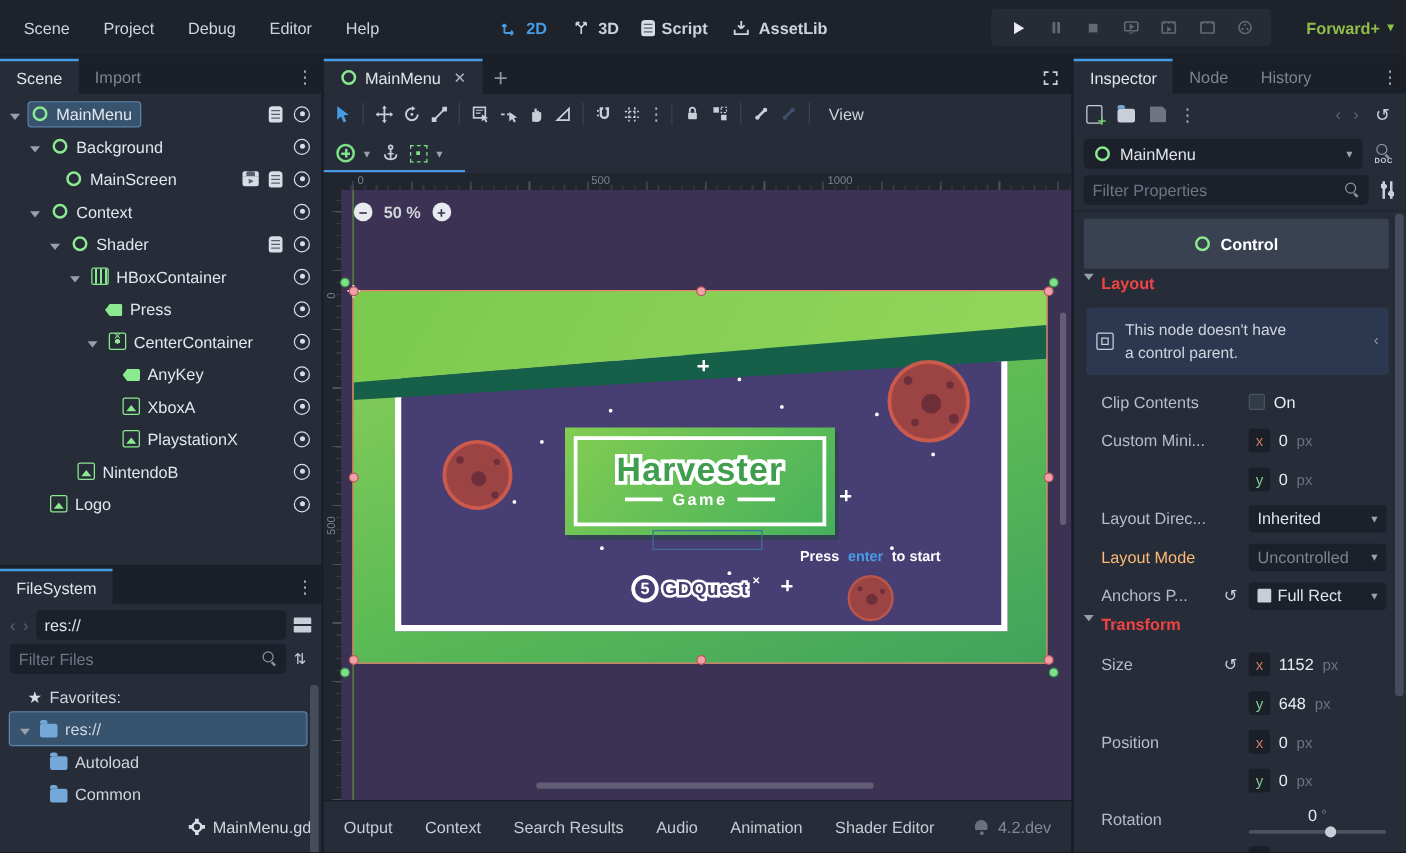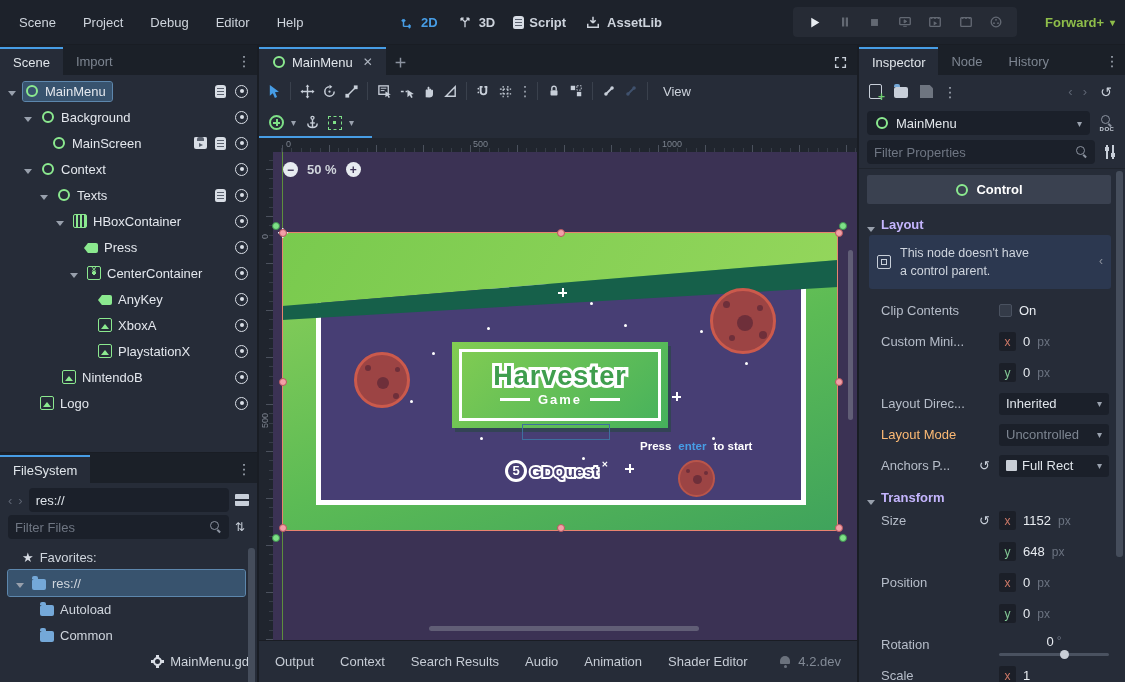--- a/index.html
+++ b/index.html
@@ -166,22 +166,22 @@
 
   
   #inspector { position:absolute; left:859px; top:45px; width:266px; height:637px; background:#262c38; display:flex; flex-direction:column; }
   #inspector .toolbar { height:33px; gap:10px; padding:0 10px; }
   #noderow { display:flex; align-items:center; gap:7px; padding:3px 8px 2px 8px; }
   #nodesel { flex:1; display:flex; align-items:center; gap:7px; background:#1b202a; border-radius:4px; height:24px; padding:0 8px; color:#e2e6eb; }
   .docico { display:flex; flex-direction:column; align-items:center; width:20px; }
   .docico small { font-size:6px; font-weight:bold; color:#c8cfd9; letter-spacing:.5px; margin-top:-1px; }
   #filterrow { display:flex; align-items:center; gap:8px; padding:3px 8px 4px 8px; }
   #props { flex:1; position:relative; overflow:hidden; padding:4px 14px 0 8px; border-top:1px solid #1f242d; }
-  .cat-header { height:29px; background:#3a4150; border-radius:2px; display:flex; align-items:center; justify-content:center; gap:7px; color:#fff; font-weight:bold; margin:2px 0 4px 0; }
-  .section { display:flex; align-items:flex-end; gap:5px; height:24px; font-weight:bold; color:#c4b5fd; }
+  .cat-header { height:40px; background:#3a4150; border-radius:2px; display:flex; align-items:center; justify-content:center; gap:7px; color:#fff; font-weight:bold; margin:2px 0 4px 0; }
+  .section { display:flex; align-items:flex-start; gap:5px; height:24px; font-weight:bold; color:#ef4444; }
   .section::before { content:""; border-left:4px solid transparent; border-right:4px solid transparent; border-top:5px solid #98a0ac; margin-right:1px; }
   .warnbox { background:#2c3850; border-radius:3px; display:flex; align-items:center; gap:9px; padding:9px 8px; margin:3px 0 6px 2px; color:#cfd5de; font-size:12.5px; line-height:1.45; }
   .cpico { width:14px; height:14px; border:1.6px solid #c8cfd9; border-radius:2px; position:relative; flex:0 0 14px; }
   .cpico::before { content:""; position:absolute; inset:3px; border:1.4px solid #c8cfd9; }
   .warnbox .lchev { margin-left:auto; color:#8a919d; font-size:12px; }
   .prow { display:grid; grid-template-columns:112px 1fr; align-items:center; min-height:31px; padding-left:14px; column-gap:6px; }
   .plabel { color:#b6bdc9; display:flex; align-items:center; white-space:nowrap; overflow:hidden; }
   .plabel .revert { margin-left:auto; margin-right:3px; color:#c8cfd9; font-size:13px; }
   .pval { display:flex; align-items:center; gap:7px; }
   .axis { width:17px; height:19px; border-radius:2px; background:rgba(0,0,0,.28); display:flex; align-items:center; justify-content:center; font-size:12px; }
@@ -352,21 +352,21 @@
           </span>
         <span class="sp"></span>
         <span class="trailing">
             <span class="eye"></span>
           </span>
       </div>
       <div class="trow" style="padding-left:38px;">
         <span class="exp"></span>
         <span class="cell">
             <span class="nic ctrl"></span>
-            <span class="tname">Texts</span>
+            <span class="tname">Shader</span>
           </span>
         <span class="sp"></span>
         <span class="trailing">
             <span class="scrollico"></span>
             <span class="eye"></span>
           </span>
       </div>
       <div class="trow" style="padding-left:54px;">
         <span class="exp"></span>
         <span class="cell">

